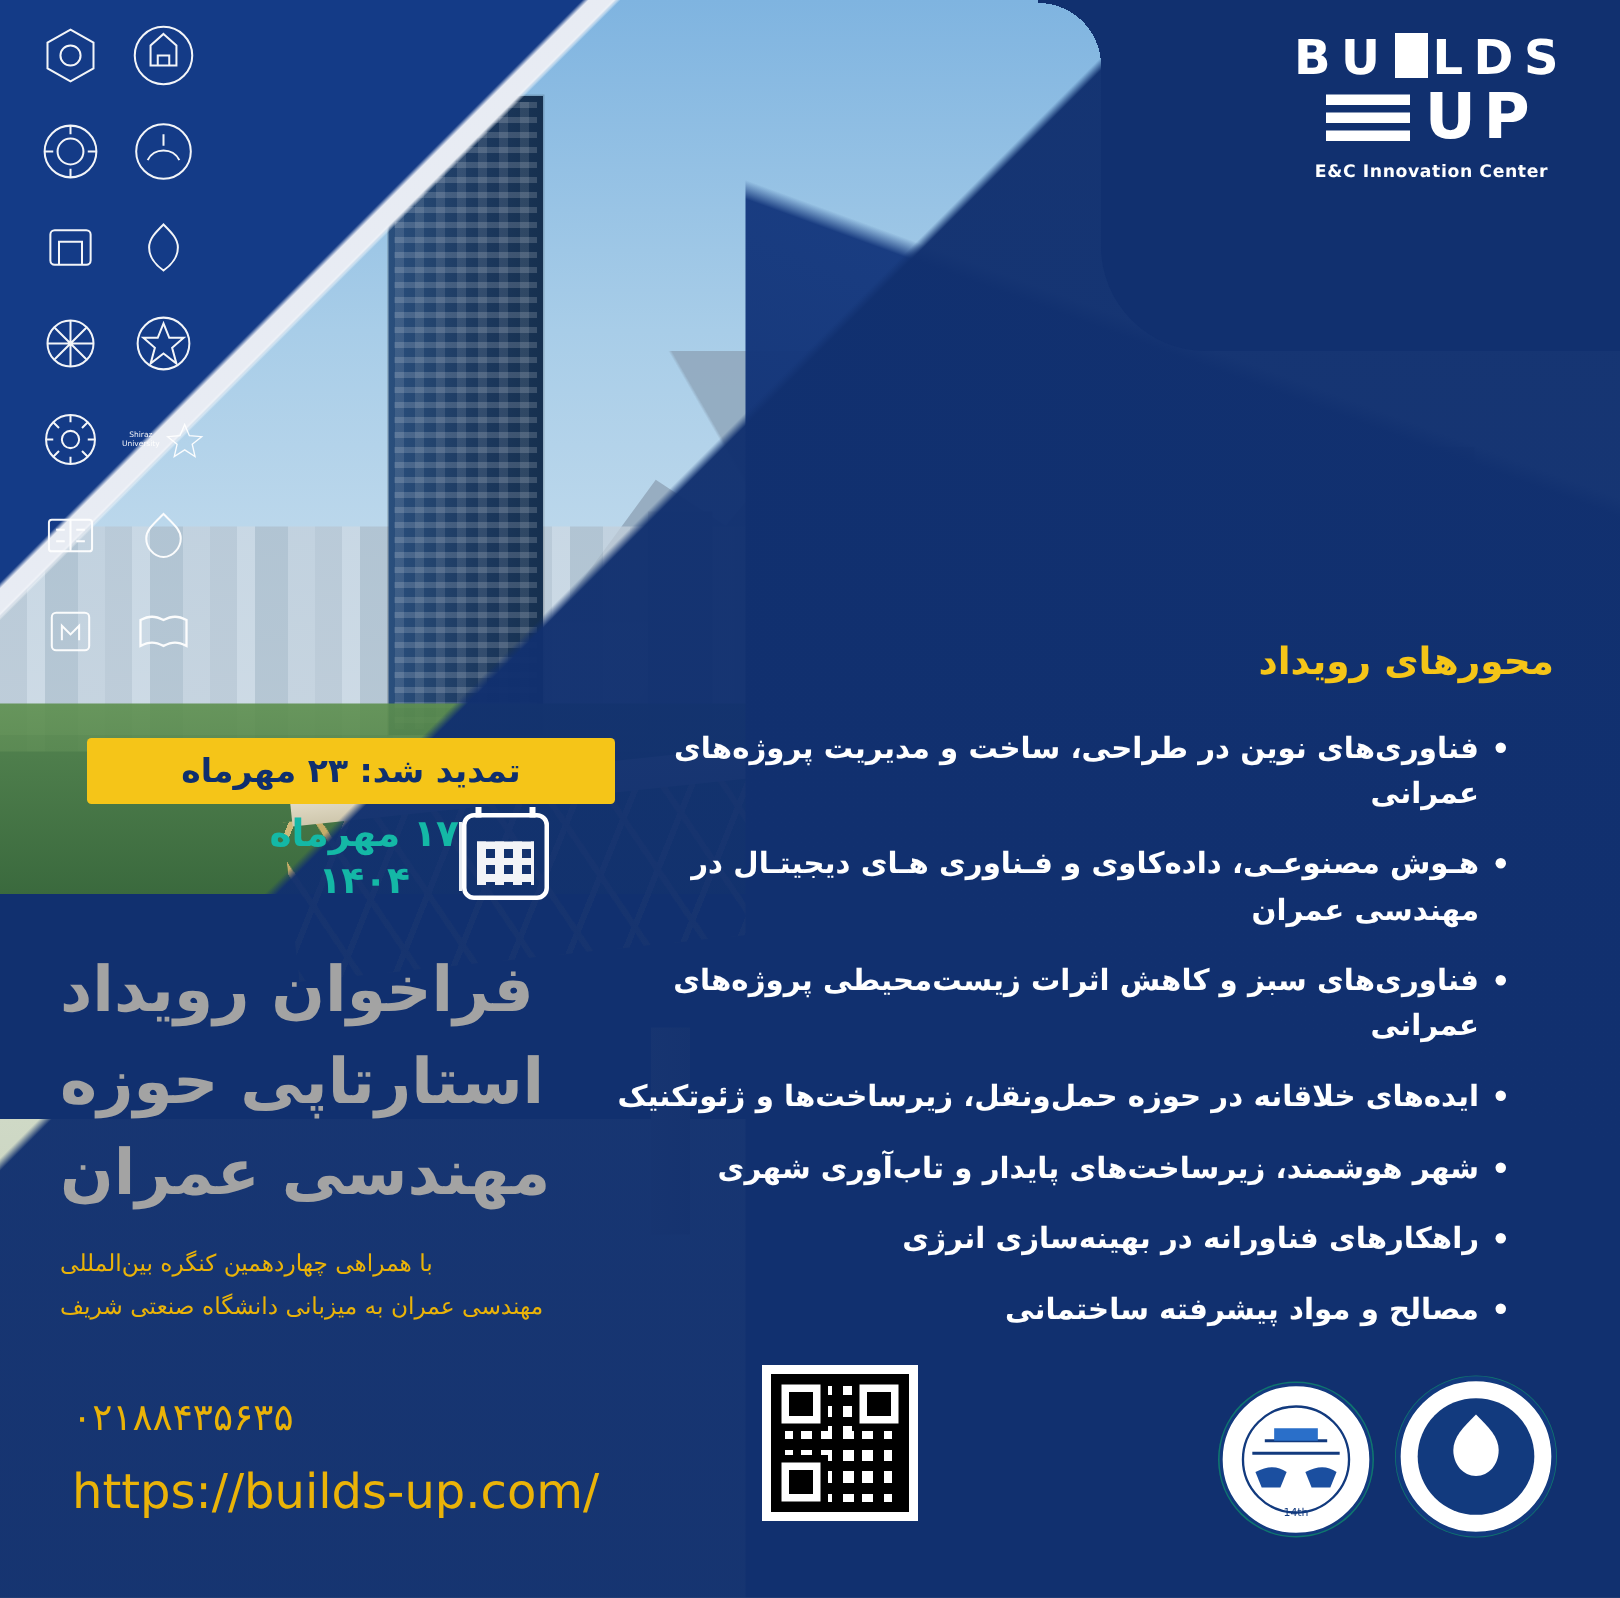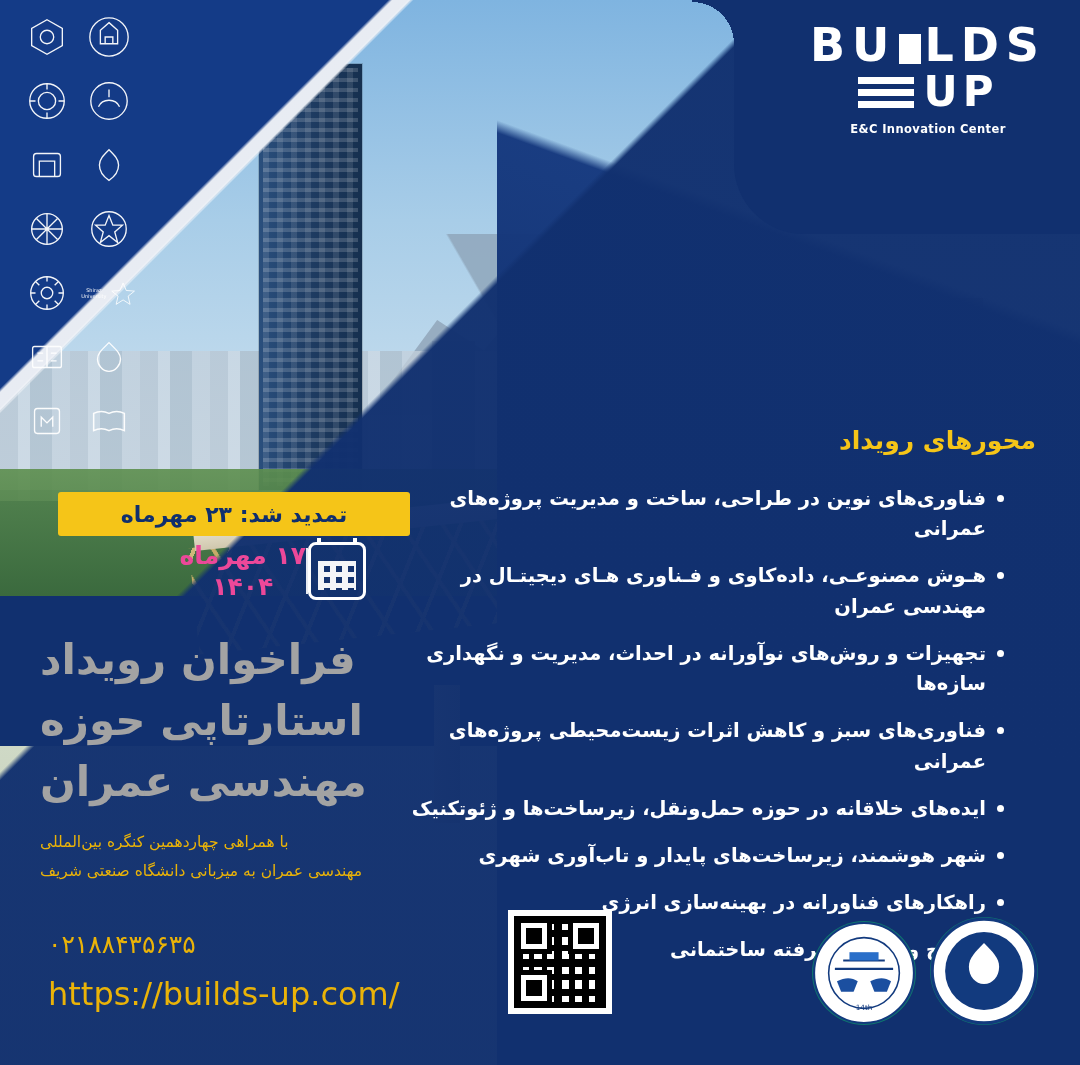--- a/index.html
+++ b/index.html
@@ -111,37 +111,37 @@
   .logo-grid{display:flex;flex-wrap:wrap;gap:6px 4px;}
   .logo{
     width:58px;height:58px;display:flex;align-items:center;justify-content:center;
     color:#fff;opacity:.95;
   }
   .logo svg{width:46px;height:46px;}
   .logo .cap{font-size:5px;line-height:1.05;text-align:center;display:block;margin-top:1px;color:#fff;}
   
   .brand{position:absolute;right:34px;top:22px;text-align:center;color:#fff;}
   .brand .word{
-    font-size:46px;font-weight:700;letter-spacing:7px;line-height:1.02;
+    font-size:32px;font-weight:700;letter-spacing:7px;line-height:1.02;
     font-family:"DejaVu Sans",sans-serif;direction:ltr;
   }
   .brand .word .bar{display:inline-block;width:22px;height:30px;background:#fff;vertical-align:-3px;margin:0 3px;}
   .brand .row2{display:flex;align-items:center;justify-content:center;gap:10px;direction:ltr;margin-top:2px;}
   .brand .lines{display:flex;flex-direction:column;gap:5px;}
   .brand .lines i{display:block;width:56px;height:7px;background:#fff;}
   .brand .tagline{
     font-size:11.5px;letter-spacing:.4px;margin-top:8px;direction:ltr;font-weight:700;
   }
   
   .extend{
     position:absolute;left:58px;top:492px;width:352px;height:44px;
     background:#f5c518;border-radius:3px;display:flex;align-items:center;justify-content:center;
     color:#0f2f6e;font-size:22px;font-weight:700;
   }
-  .datebox{position:absolute;left:56px;top:540px;width:310px;display:flex;align-items:center;direction:rtl;color:#ec4899;}
+  .datebox{position:absolute;left:56px;top:540px;width:310px;display:flex;align-items:center;direction:rtl;color:#14b8a6;}
   .cal{width:52px;height:52px;border:3px solid #fff;border-radius:8px;position:relative;flex:0 0 auto;}
   .cal:before{content:"";position:absolute;left:6px;right:6px;top:-7px;height:7px;border-left:4px solid #fff;border-right:4px solid #fff;}
   .cal:after{
     content:"";position:absolute;left:7px;right:7px;top:16px;bottom:7px;
     background:
       repeating-linear-gradient(90deg,#fff 0 6px,transparent 6px 12px),
       repeating-linear-gradient(180deg,#fff 0 5px,transparent 5px 11px);
     background-blend-mode:multiply;opacity:.95;
   }
   .vbar{width:2px;height:46px;background:#fff;opacity:.9;}
@@ -358,21 +358,20 @@
 
   <div class="contact">
     <div class="phone">۰۲۱۸۸۴۳۵۶۳۵</div>
     <div class="url">https://builds-up.com/</div>
   </div>
 
   <div class="axes-title">محورهای رویداد</div>
   <ul class="axes">
     <li>فناوری‌های نوین در طراحی، ساخت و مدیریت پروژه‌های عمرانی</li>
     <li>هـوش مصنوعـی، داده‌کاوی و فـناوری هـای دیجیتـال در مهندسی عمران</li>
-    <li>تجهیزات و روش‌های نوآورانه در احداث، مدیریت و نگهداری سازه‌ها</li>
     <li>فناوری‌های سبز و کاهش اثرات زیست‌محیطی پروژه‌های عمرانی</li>
     <li>ایده‌های خلاقانه در حوزه حمل‌ونقل، زیرساخت‌ها و ژئوتکنیک</li>
     <li>شهر هوشمند، زیرساخت‌های پایدار و تاب‌آوری شهری</li>
     <li>راهکارهای فناورانه در بهینه‌سازی انرژی</li>
     <li>مصالح و مواد پیشرفته ساختمانی</li>
   </ul>
 
   <div class="qr">
     <div class="cells"></div>
     <span class="eye e1">

